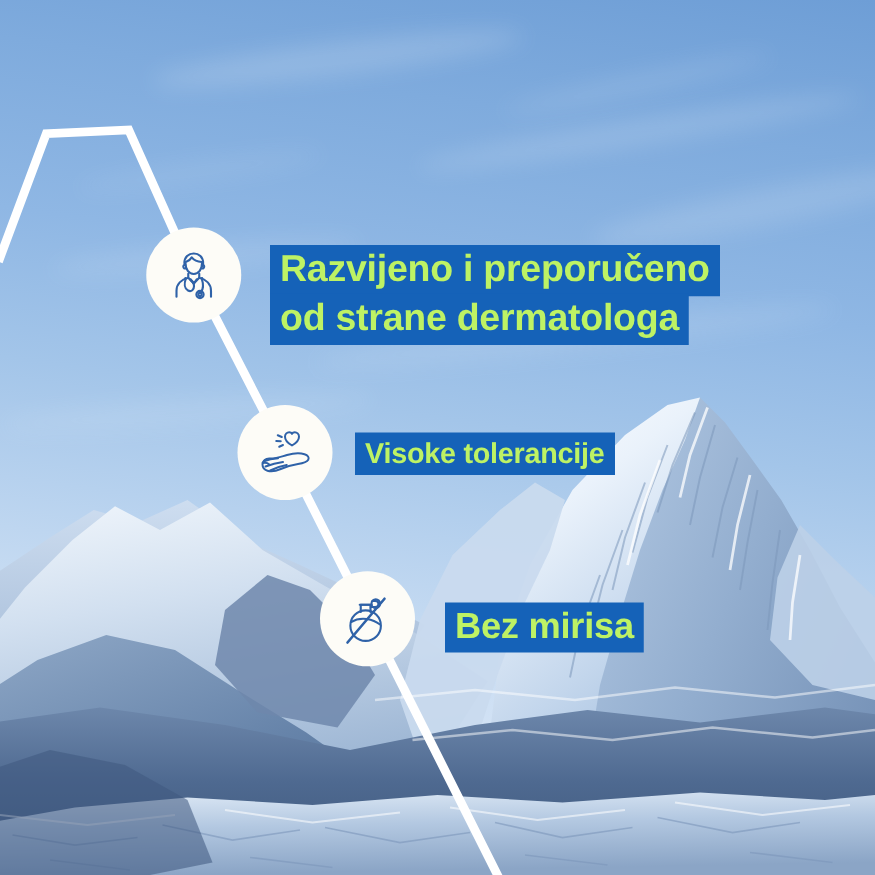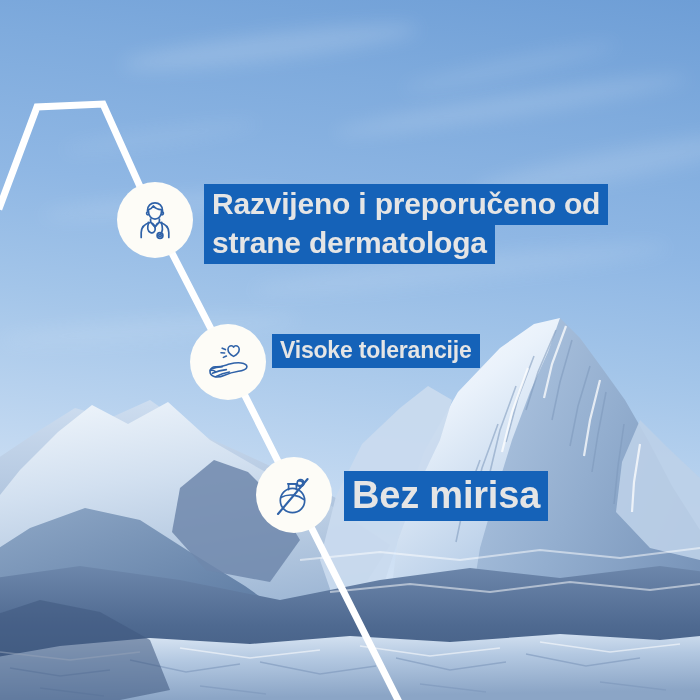--- a/index.html
+++ b/index.html
@@ -71,35 +71,35 @@
   }
   .icon-circle svg { display: block; }
 
   .badge-wrap {
     position: absolute;
     max-width: 430px;
   }
   .badge-text {
     font-family: "Liberation Sans", sans-serif;
     font-weight: bold;
-    color: #e5e5e5;
+    color: #bef264;
     line-height: 1.30;
     letter-spacing: -0.2px;
-    margin: 0;
+    margin: 12px;
   }
   .badge-text > span {
     background-color: #1562b8;
     -webkit-box-decoration-break: clone;
     box-decoration-break: clone;
     padding: 3px 8px 5px 8px;
   }
 
   .f1 .badge-text { font-size: 30px; }
   .f2 .badge-text { font-size: 23px; }
-  .f3 .badge-text { font-size: 38px; }
+  .f3 .badge-text { font-size: 29px; }
 </style>
 </head>
 <body>
 
 <div id="stage">
 
   <div class="bg-sky"></div>
   <div class="cloud c1"></div>
   <div class="cloud c2"></div>
   <div class="cloud c3"></div>

